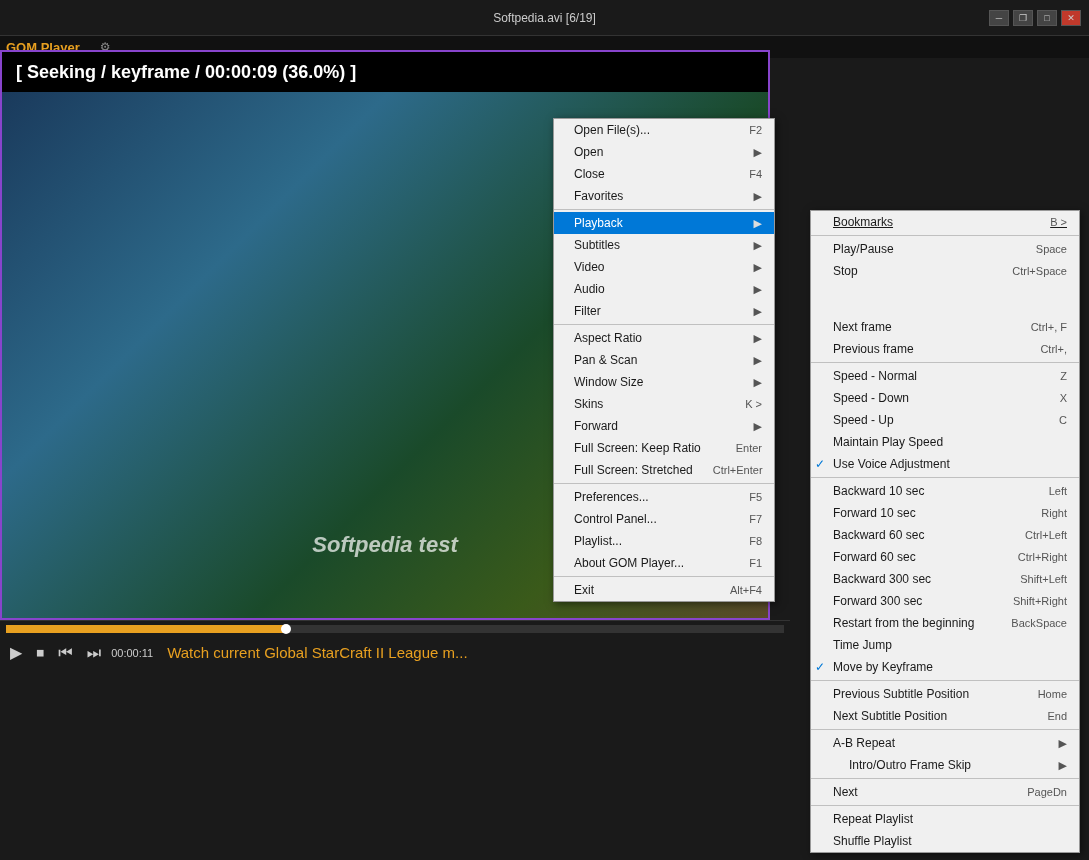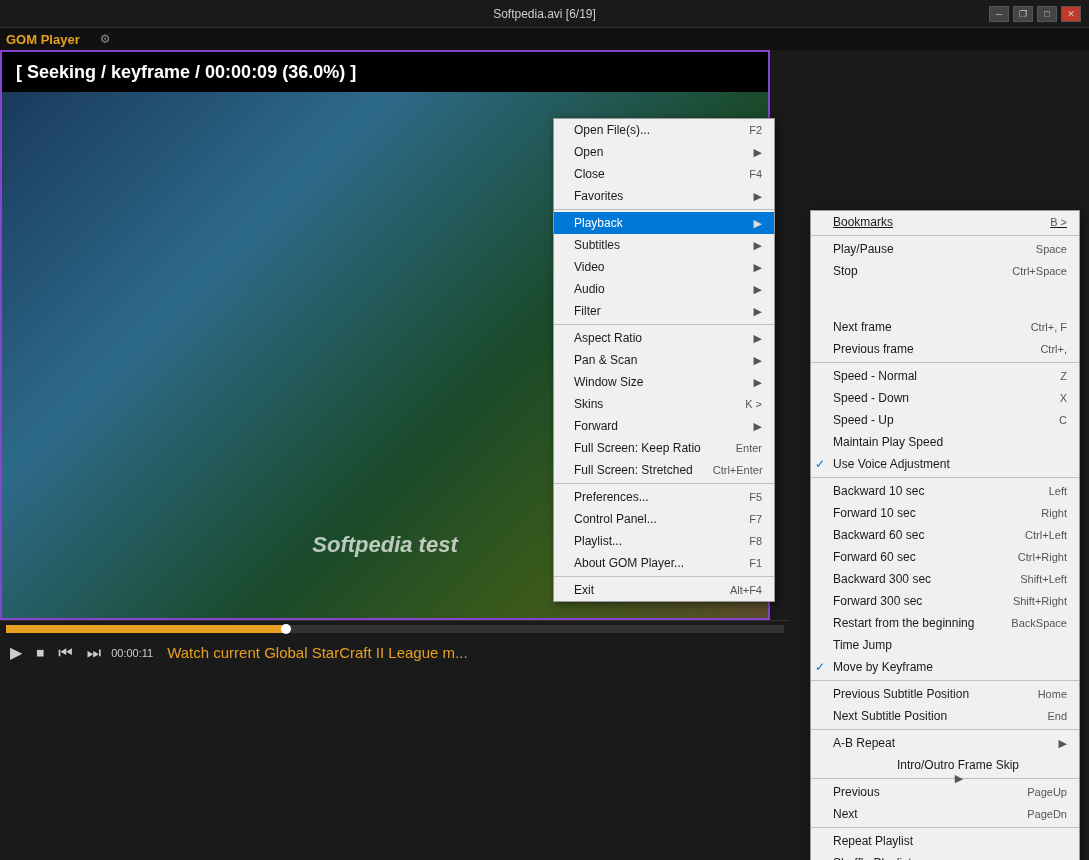--- a/index.html
+++ b/index.html
@@ -9,21 +9,21 @@
       background: #1a1a1a;
       font-family: 'Segoe UI', Arial, sans-serif;
       font-size: 12px;
       color: #e0e0e0;
       overflow: hidden;
       position: relative;
     }
 
     
     #titlebar {
-      height: 28px;
+      height: 36px;
       background: #1a1a1a;
       display: flex;
       align-items: center;
       justify-content: space-between;
       padding: 0 8px;
       border-bottom: 1px solid #333;
     }
     #titlebar-left {
       display: flex;
       align-items: center;
@@ -530,38 +530,31 @@
       <span class="menu-shortcut">End</span>
     </div>
     <div class="menu-separator"></div>
     <div class="menu-item" style="padding-left: 4px;">
       <div class="menu-item-inner">
         <span class="menu-check"></span>
         <span>A-B Repeat</span>
       </div>
       <span class="menu-shortcut">▶</span>
     </div>
-    <div class="menu-item" style="padding-left: 20px; flex-direction: column;">
+    <div class="menu-item" style="padding-left: 20px;">
       <div class="menu-item-inner">
         <span class="menu-check"></span>
         <span>Intro/Outro Frame Skip</span>
       </div>
       <span class="menu-shortcut">▶</span>
     </div>
     <div class="menu-separator"></div>
     <div class="menu-item" style="padding-left: 4px;">
       <div class="menu-item-inner">
         <span class="menu-check"></span>
-        <span>Previous</span>
-      </div>
-      <span class="menu-shortcut">PageUp</span>
-    </div>
-    <div class="menu-item" style="padding-left: 4px;">
-      <div class="menu-item-inner">
-        <span class="menu-check"></span>
         <span>Next</span>
       </div>
       <span class="menu-shortcut">PageDn</span>
     </div>
     <div class="menu-separator"></div>
     <div class="menu-item" style="padding-left: 4px;">
       <div class="menu-item-inner">
         <span class="menu-check"></span>
         <span>Repeat Playlist</span>
       </div>

